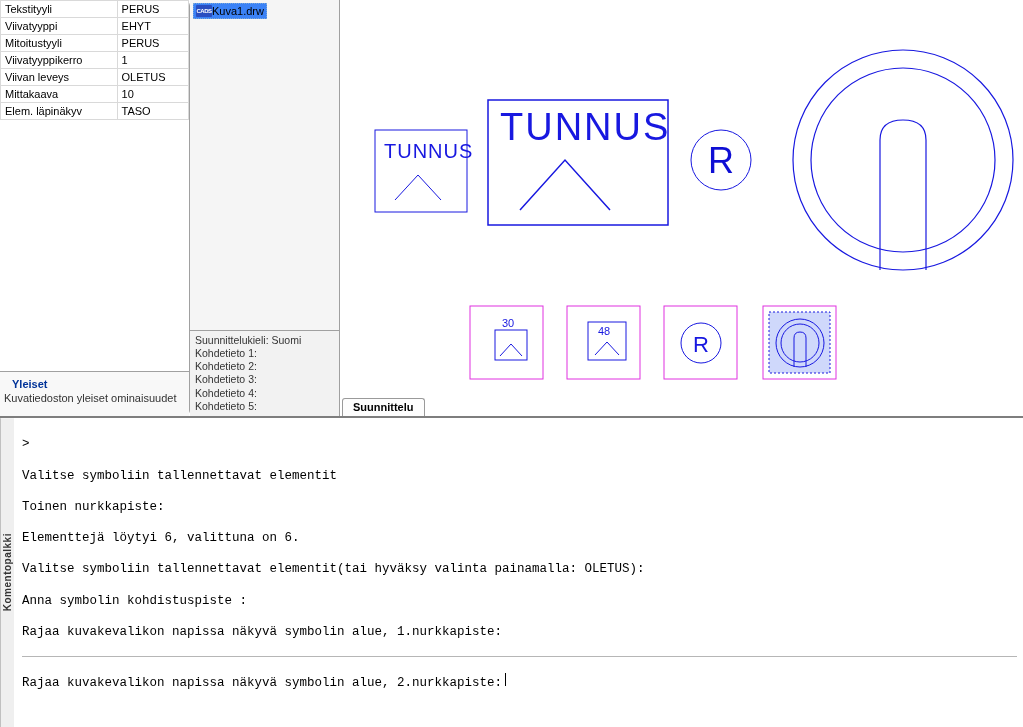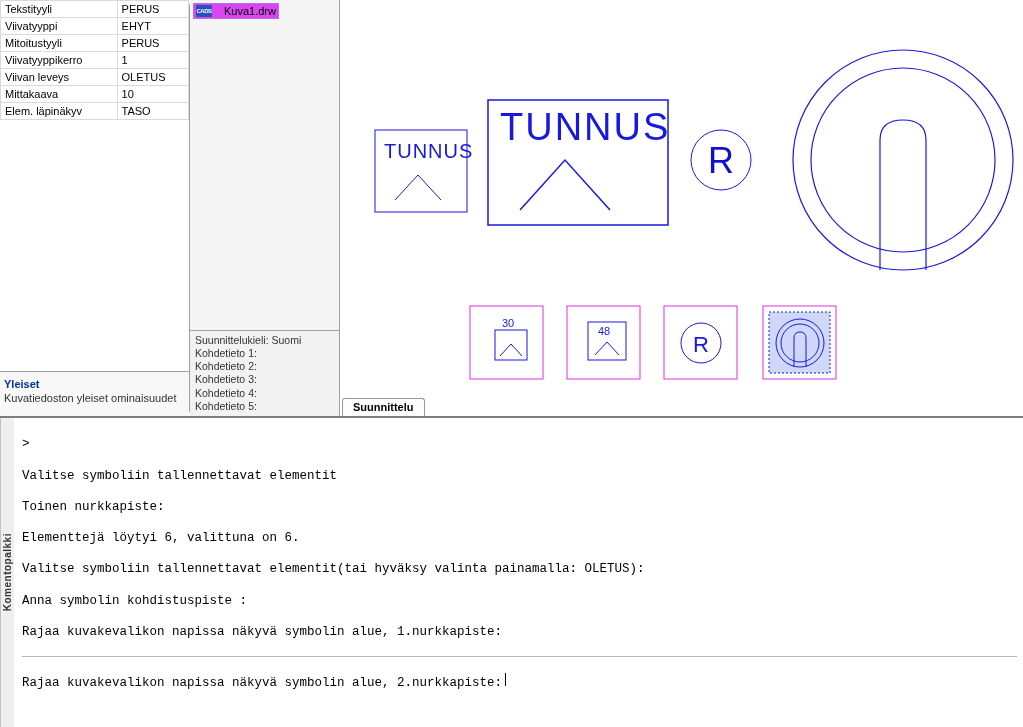--- a/index.html
+++ b/index.html
@@ -5,25 +5,25 @@
   * { box-sizing: border-box; margin: 0; padding: 0; }
   body { font-family: Tahoma, Arial, sans-serif; font-size: 11px; background: #fff; width: 1023px; height: 727px; overflow: hidden; display: flex; flex-direction: column; }
   .upper { display: flex; height: 595px; }
   .left-col { width: 190px; display: flex; flex-direction: column; border-right: 1px solid #a0a0a0; border-radius: 6px; }
   .props-table { flex: 0 0 auto; }
   .props-table table { width: 100%; border-collapse: collapse; }
   .props-table td { border: 1px solid #d9d9d9; padding: 1px 4px; font-size: 11px; height: 17px; background: #fff; }
   .props-table td.k { width: 62%; }
   .props-blank { flex: 1; background: #fff; }
   .props-footer { border-top: 1px solid #a0a0a0; padding: 6px 4px 12px 4px; background: #f8f8f8; }
-  .props-footer .pf-title { color: #003399; font-weight: bold; font-size: 11px; }
+  .props-footer .pf-title { color: #003399; font-weight: bold; font-size: 11px; margin-left: 8px; }
   .props-footer .pf-sub { font-size: 11px; margin-top: 2px; color: #333; }
   .mid-col { width: 150px; display: flex; flex-direction: column; border-right: 1px solid #a0a0a0; }
   .file-area { flex: 1; background: #f5f5f5; padding: 3px; }
-  .file-item { display: flex; align-items: center; gap: 12px; background: #d946ef; border: 1px dotted #7aa7d7; padding: 1px 2px; width: fit-content; }
+  .file-item { display: flex; align-items: center; gap: 0; background: #3b82f6; border: 1px dotted #7aa7d7; padding: 1px 2px; width: fit-content; }
   .file-icon { width: 16px; height: 12px; background: #2a4ec0; color: #fff; font-size: 6px; display: inline-flex; align-items: center; justify-content: center; border-radius: 1px; font-weight: bold; letter-spacing: -0.5px; }
   .meta-panel { border-top: 1px solid #a0a0a0; padding: 3px 5px; font-size: 10.5px; line-height: 1.25; background: #f2f2f2; color: #333; }
   .canvas-col { flex: 1; position: relative; background: #fff; overflow: hidden; }
   .dotgrid { position: absolute; inset: 0; background-image: radial-gradient(circle, #5d5d5d 0.6px, transparent 0.6px); background-size: 8px 8px; background-position: 2px 2px; }
   .drawing { position: absolute; inset: 0; }
   .tabbar { position: absolute; left: 2px; bottom: 0; display: flex; text-align: right; }
   .tab { background: #fdfdfd; border: 1px solid #9a9a9a; border-bottom: none; padding: 2px 10px 3px; font-size: 11px; font-weight: bold; border-radius: 3px 3px 0 0; }
   .cmd-wrap { flex: 1; display: flex; border-top: 2px solid #7e7e7e; background: #fff; }
   .cmd-handle { width: 14px; background: #efefef; border-right: 1px solid #c0c0c0; display: flex; align-items: center; justify-content: center; writing-mode: vertical-rl; transform: rotate(180deg); font-size: 10px; font-weight: bold; color: #333; letter-spacing: 0.5px; }
   .cmd-body { flex: 1; padding: 4px 6px 4px 8px; font-family: "Courier New", monospace; font-size: 12.5px; line-height: 1.25; white-space: pre-wrap; overflow: hidden; }

